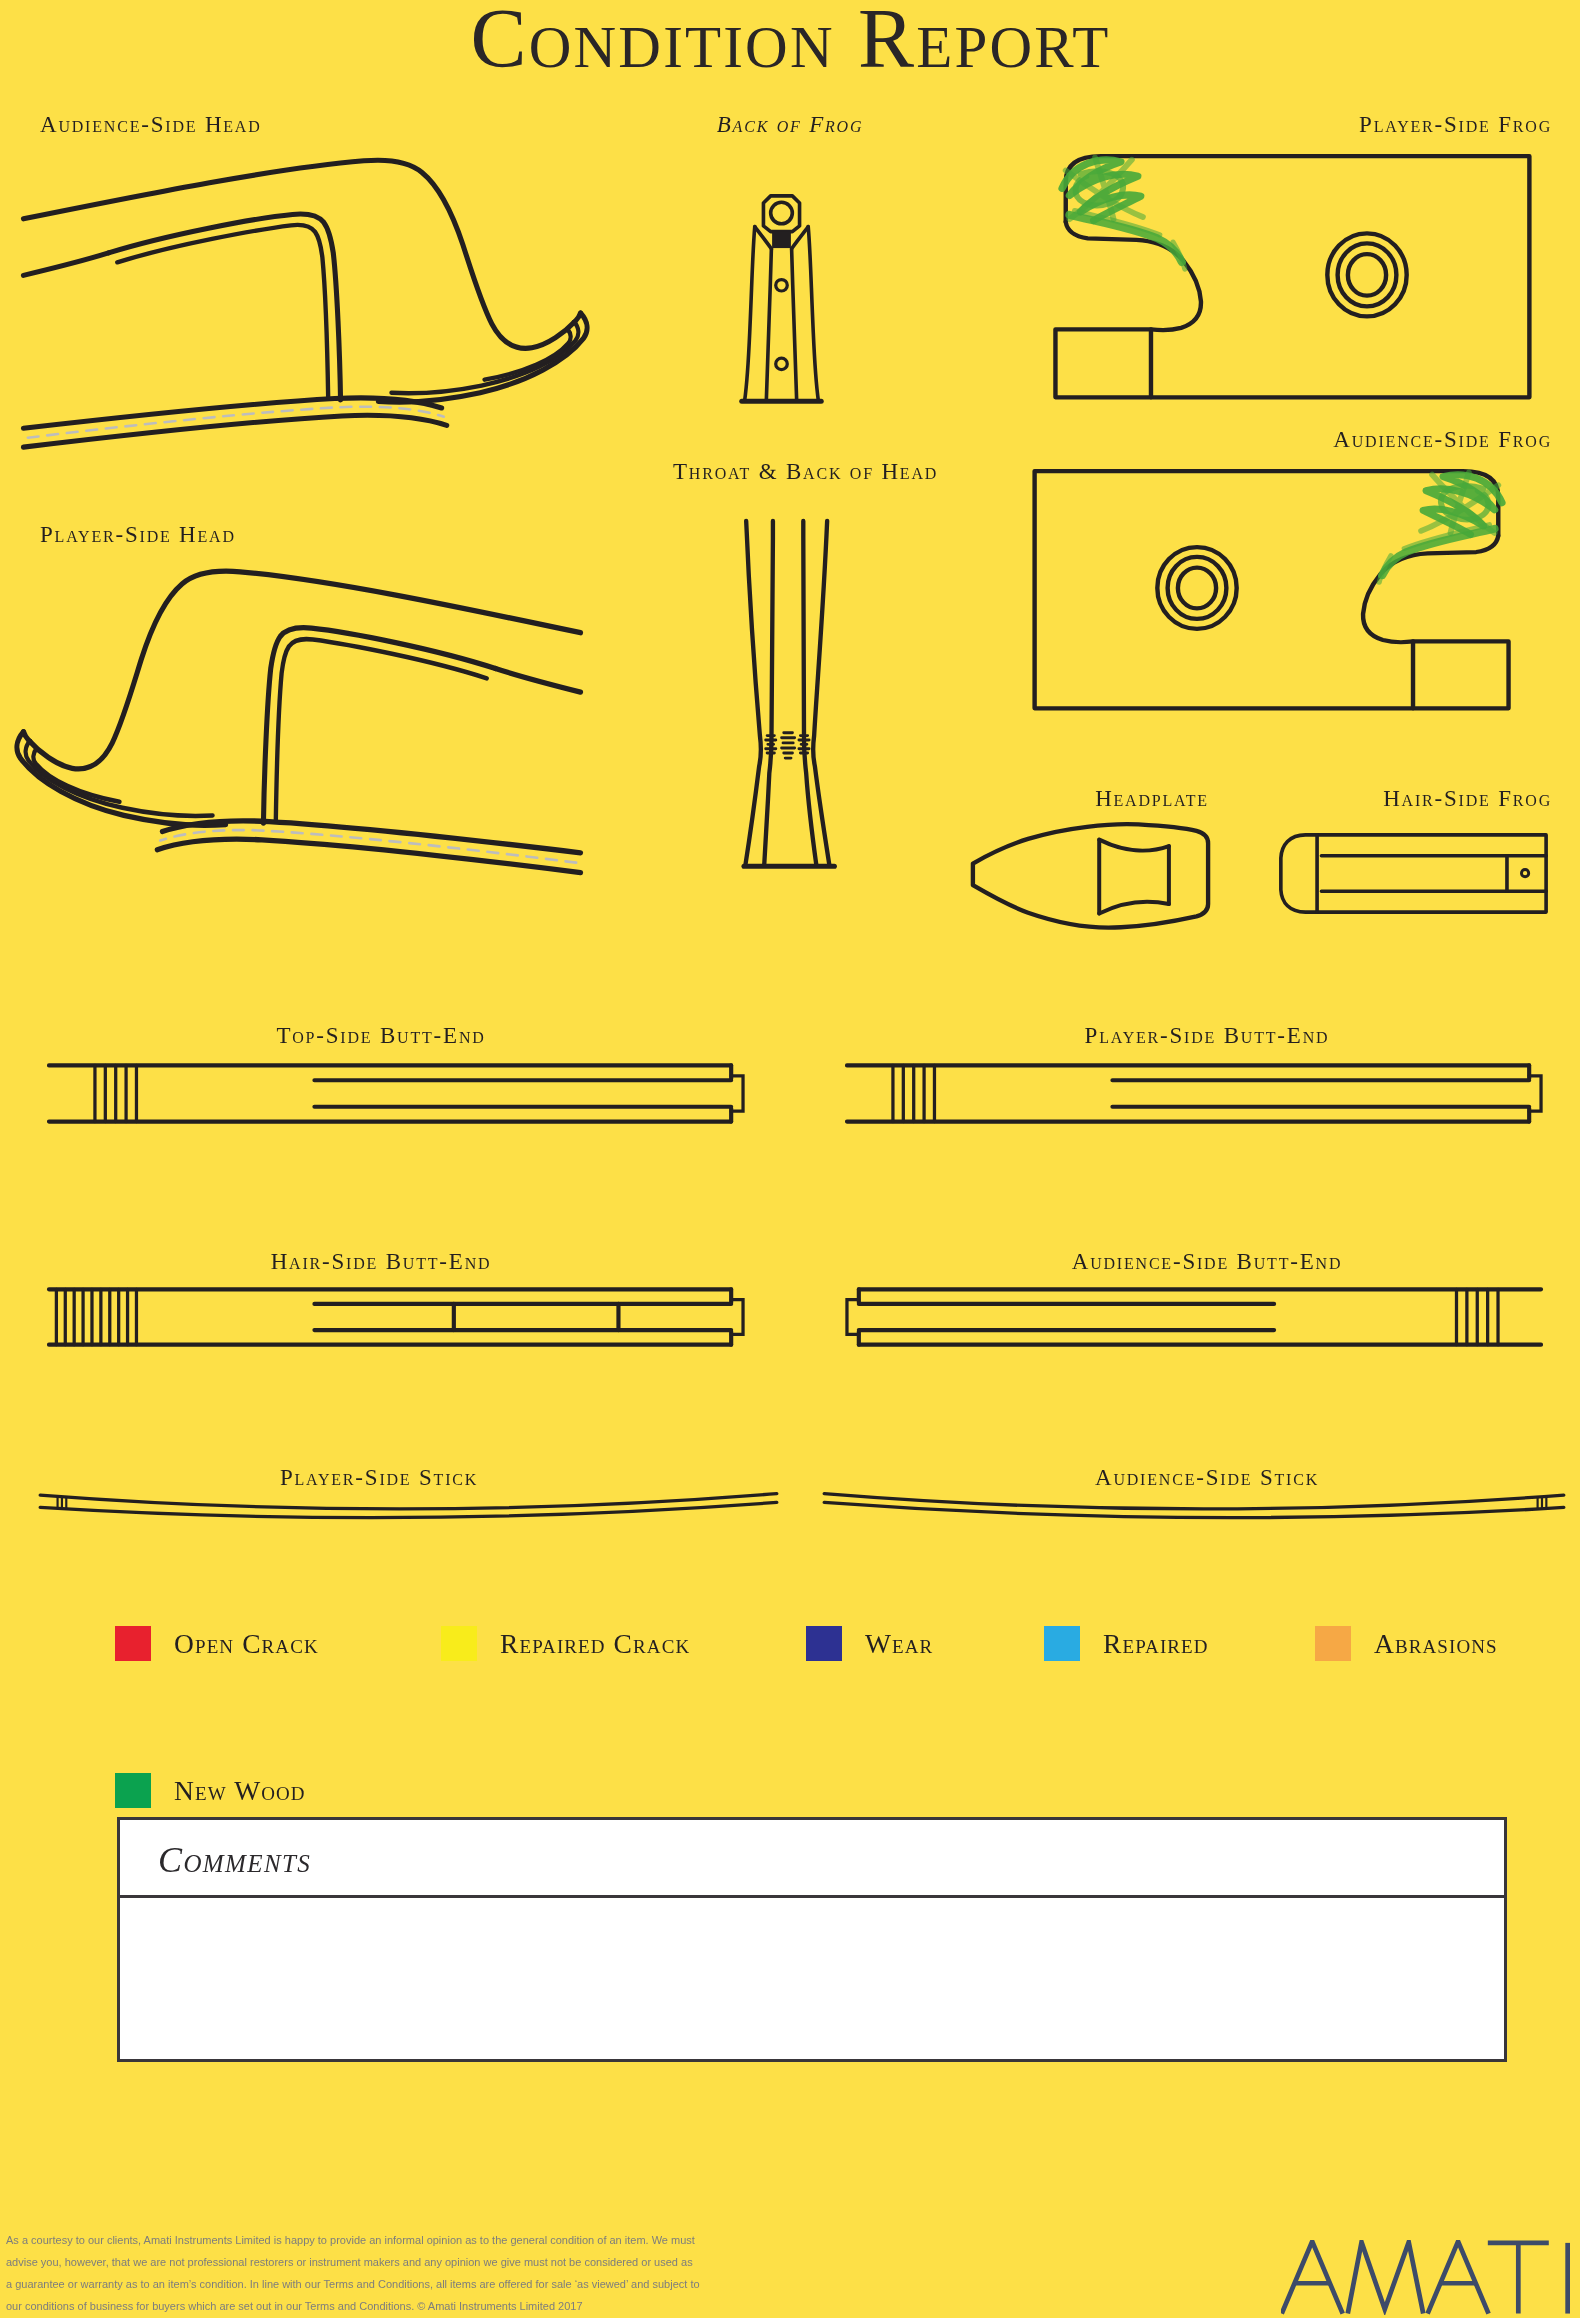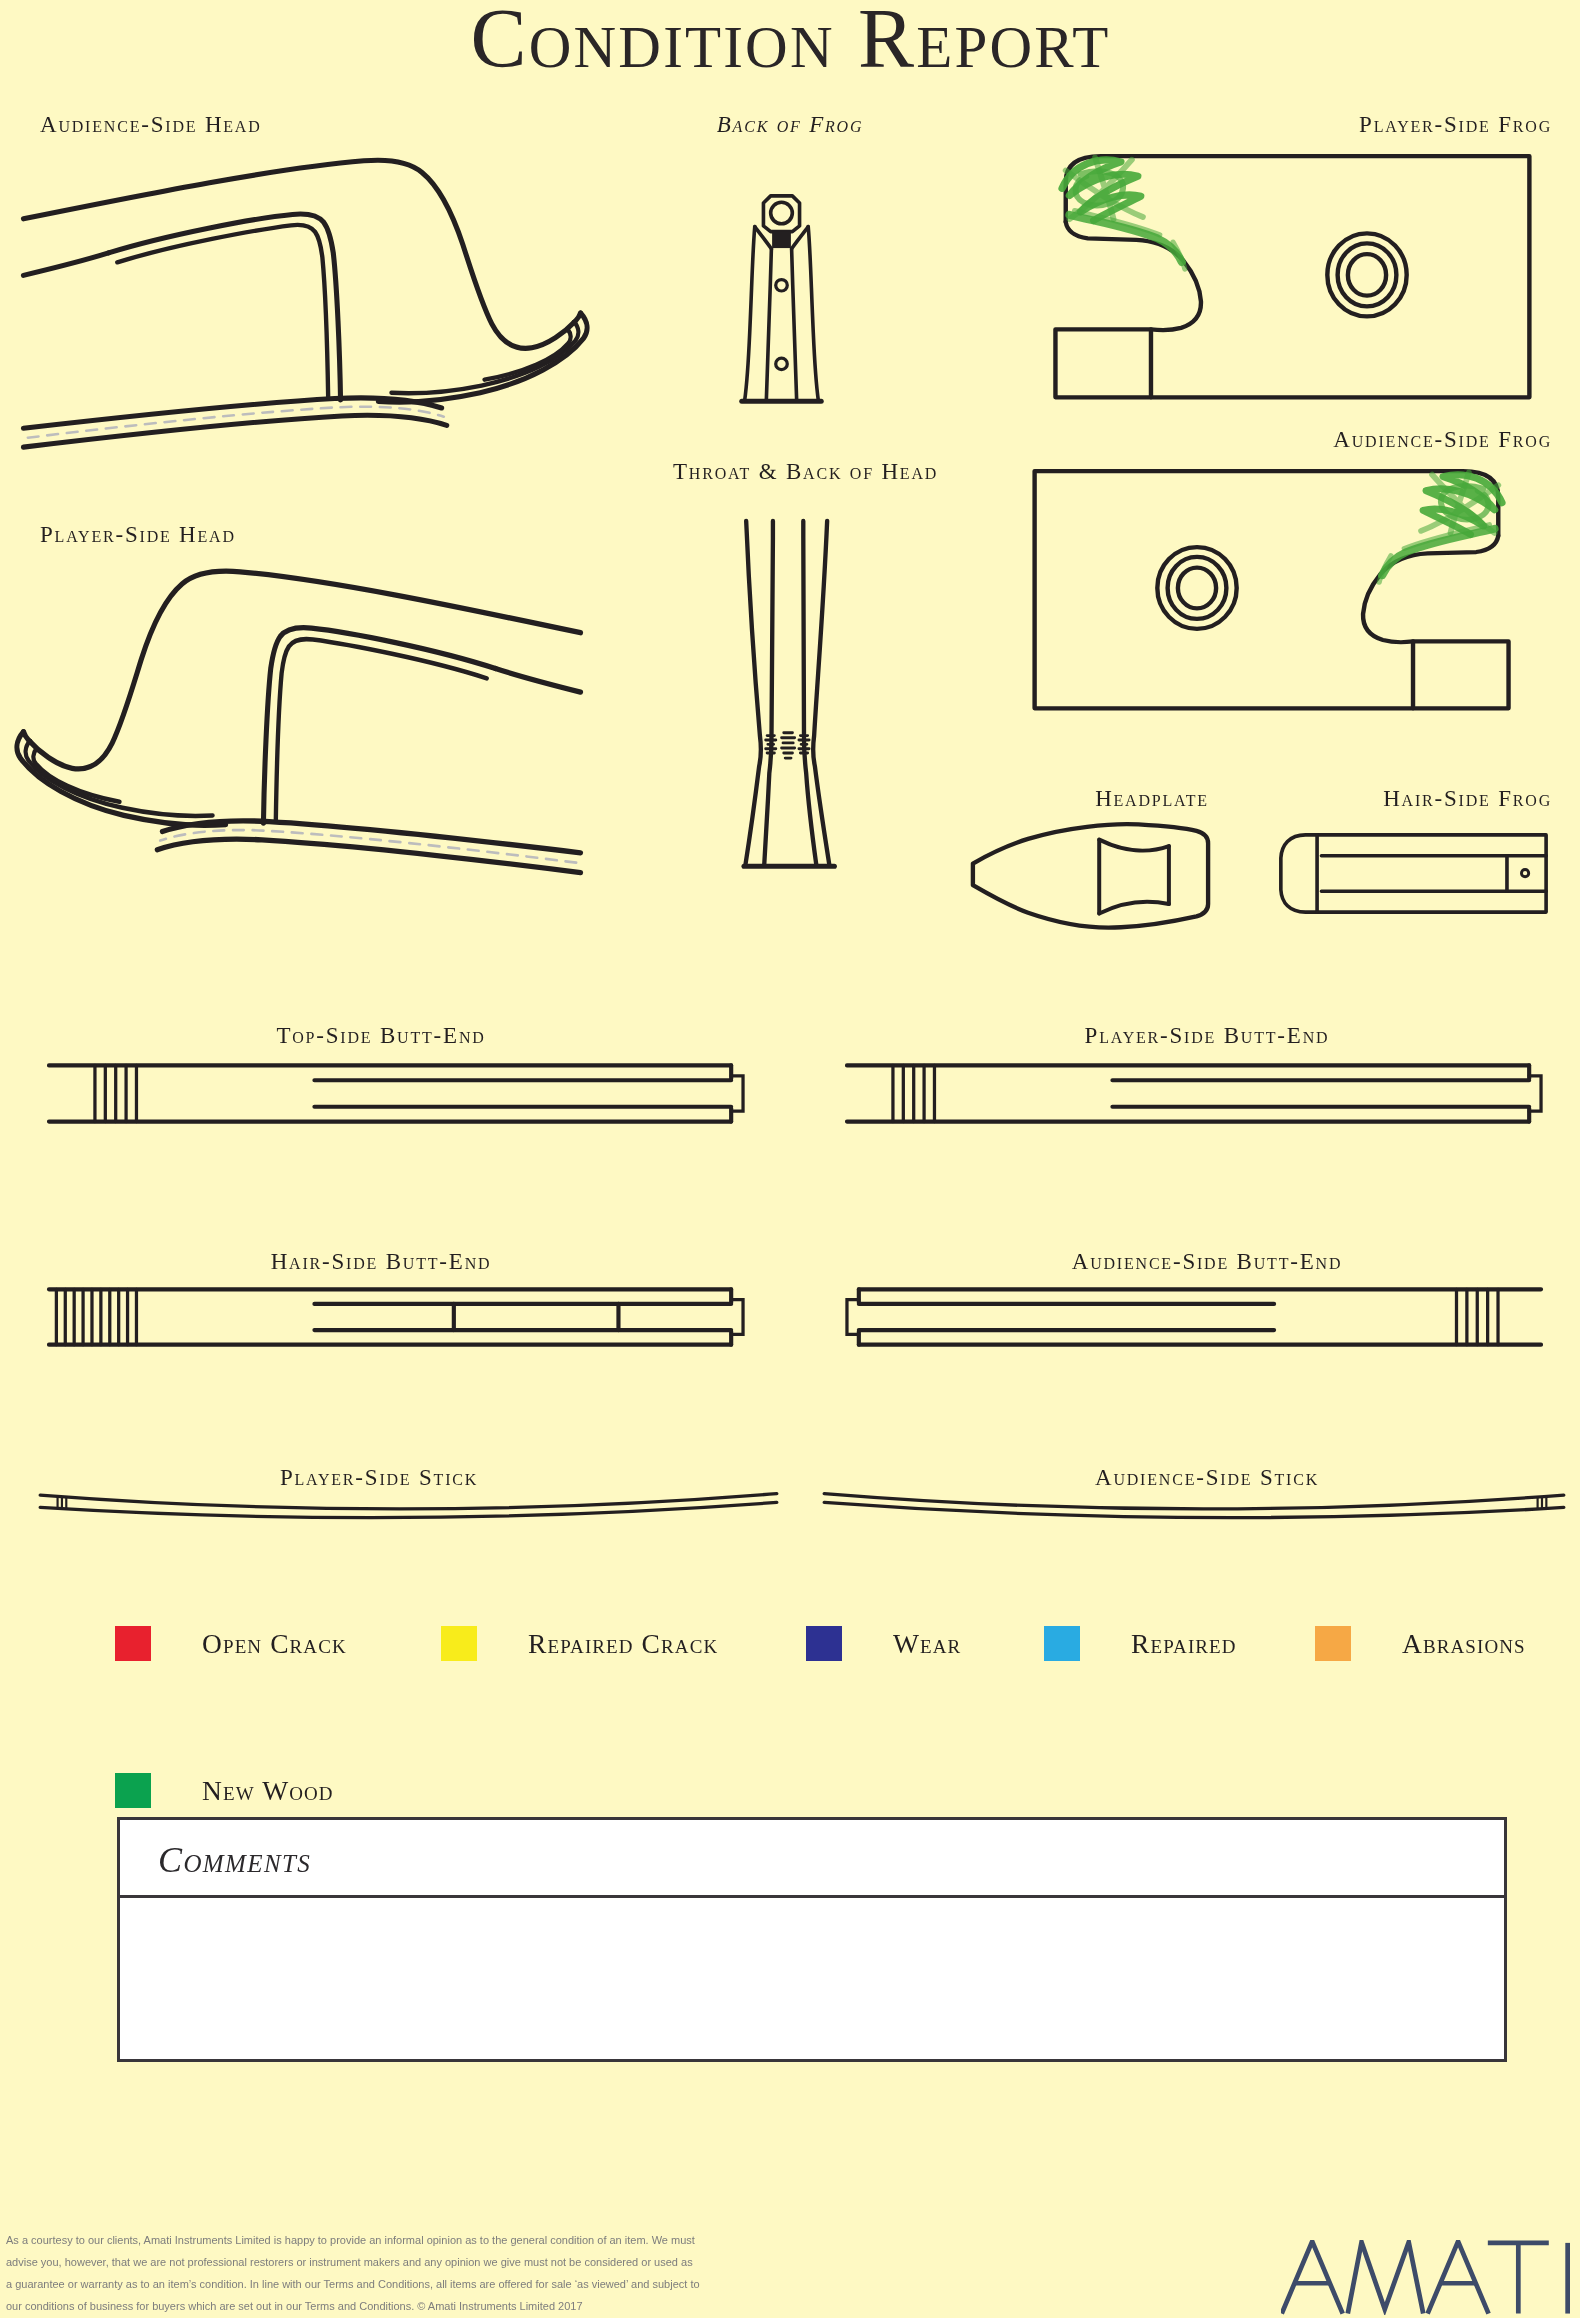--- a/index.html
+++ b/index.html
@@ -1,33 +1,33 @@
 <!DOCTYPE html>
 <html style="font-size:11.6px"><head>
 <meta charset="utf-8">
 <style>
   html,body { margin:0; padding:0; background:#ffffff; }
   #page {
-    position:relative; width:1581px; height:2319px; background:#fef9c3;
+    position:relative; width:1581px; height:2319px; background:#fde047;
     overflow:hidden; font-family:"Liberation Serif", serif; color:#231f20;
   }
   .title {
     position:absolute; top:-10px; left:0; width:100%; text-align:center;
     font-variant:small-caps; font-size:84px; letter-spacing:2.2px; color:#2a2627;
     font-weight:400;
   }
   .dlabel {
     position:absolute; font-variant:small-caps; font-size:23px;
     letter-spacing:1.8px; color:#231f20; white-space:nowrap; line-height:1;
   }
   .dlabel.center { text-align:center; }
   .drawing { position:absolute; }
   .drawing svg { display:block; overflow:visible; }
   .mirror { transform:scaleX(-1); }
-  .legend-item { position:absolute; display:flex; align-items:center;gap:28px; }
+  .legend-item { position:absolute; display:flex; align-items:center; }
   .swatch { width:36px; height:35px; flex:0 0 auto; }
   .legend-label {
     margin-left:23px; font-variant:small-caps; font-size:27.5px;
     letter-spacing:1.1px; color:#231f20; white-space:nowrap; line-height:1;
   }
   .comments-box {
     position:absolute; left:117px; top:1817px; width:1390px; height:245px;
     border:3.6px solid #39363a; box-sizing:border-box; background:#ffffff;
   }
   .comments-header { height:78px; border-bottom:3.6px solid #39363a; box-sizing:border-box; }

